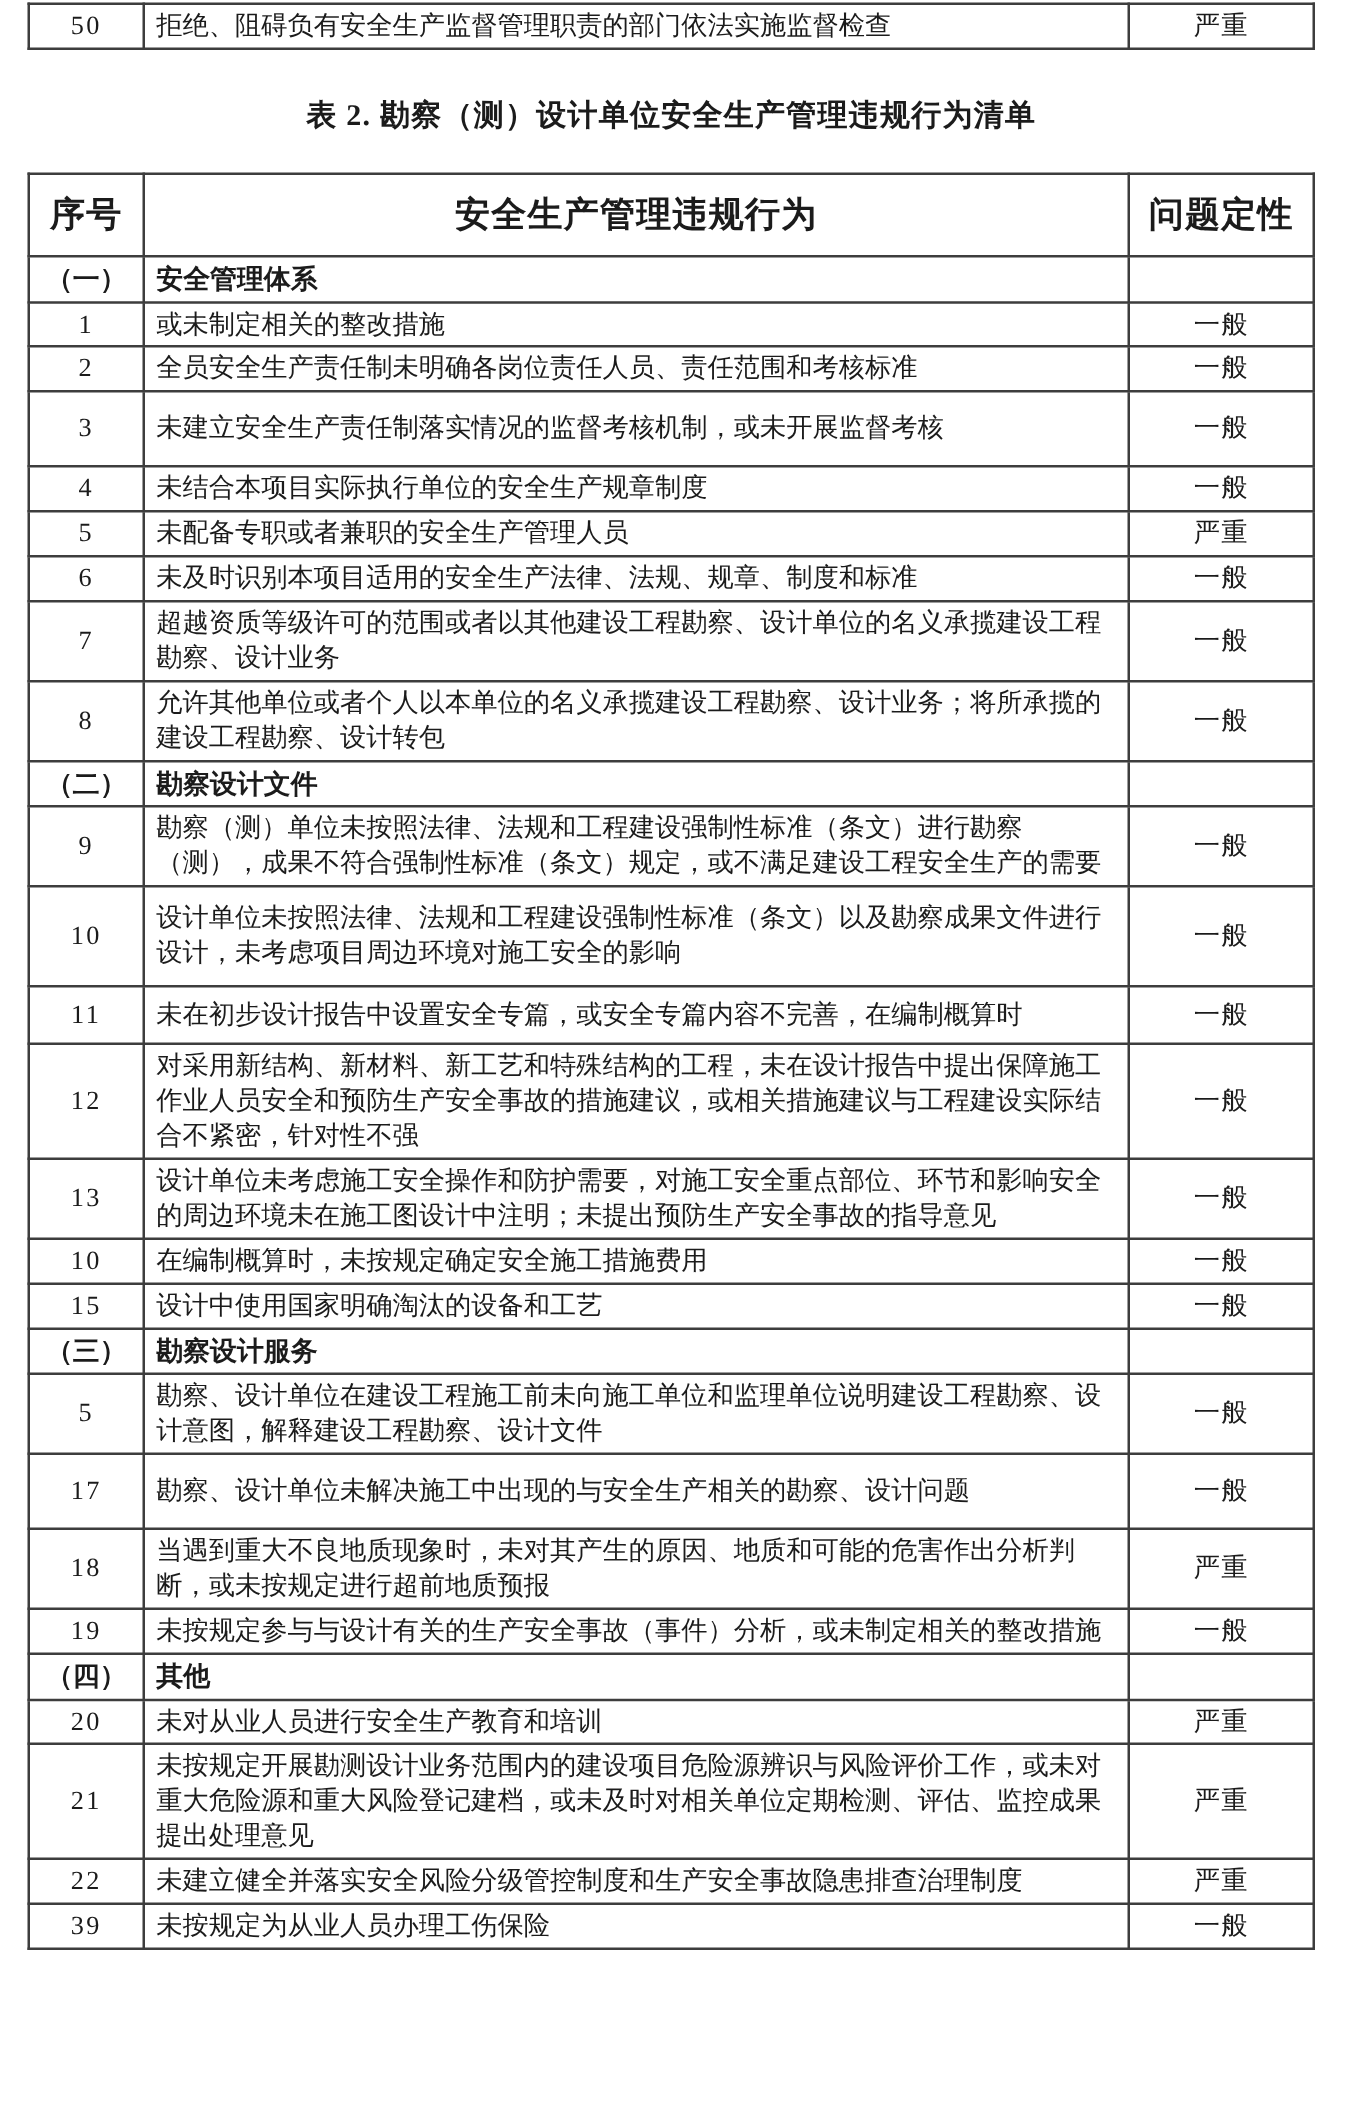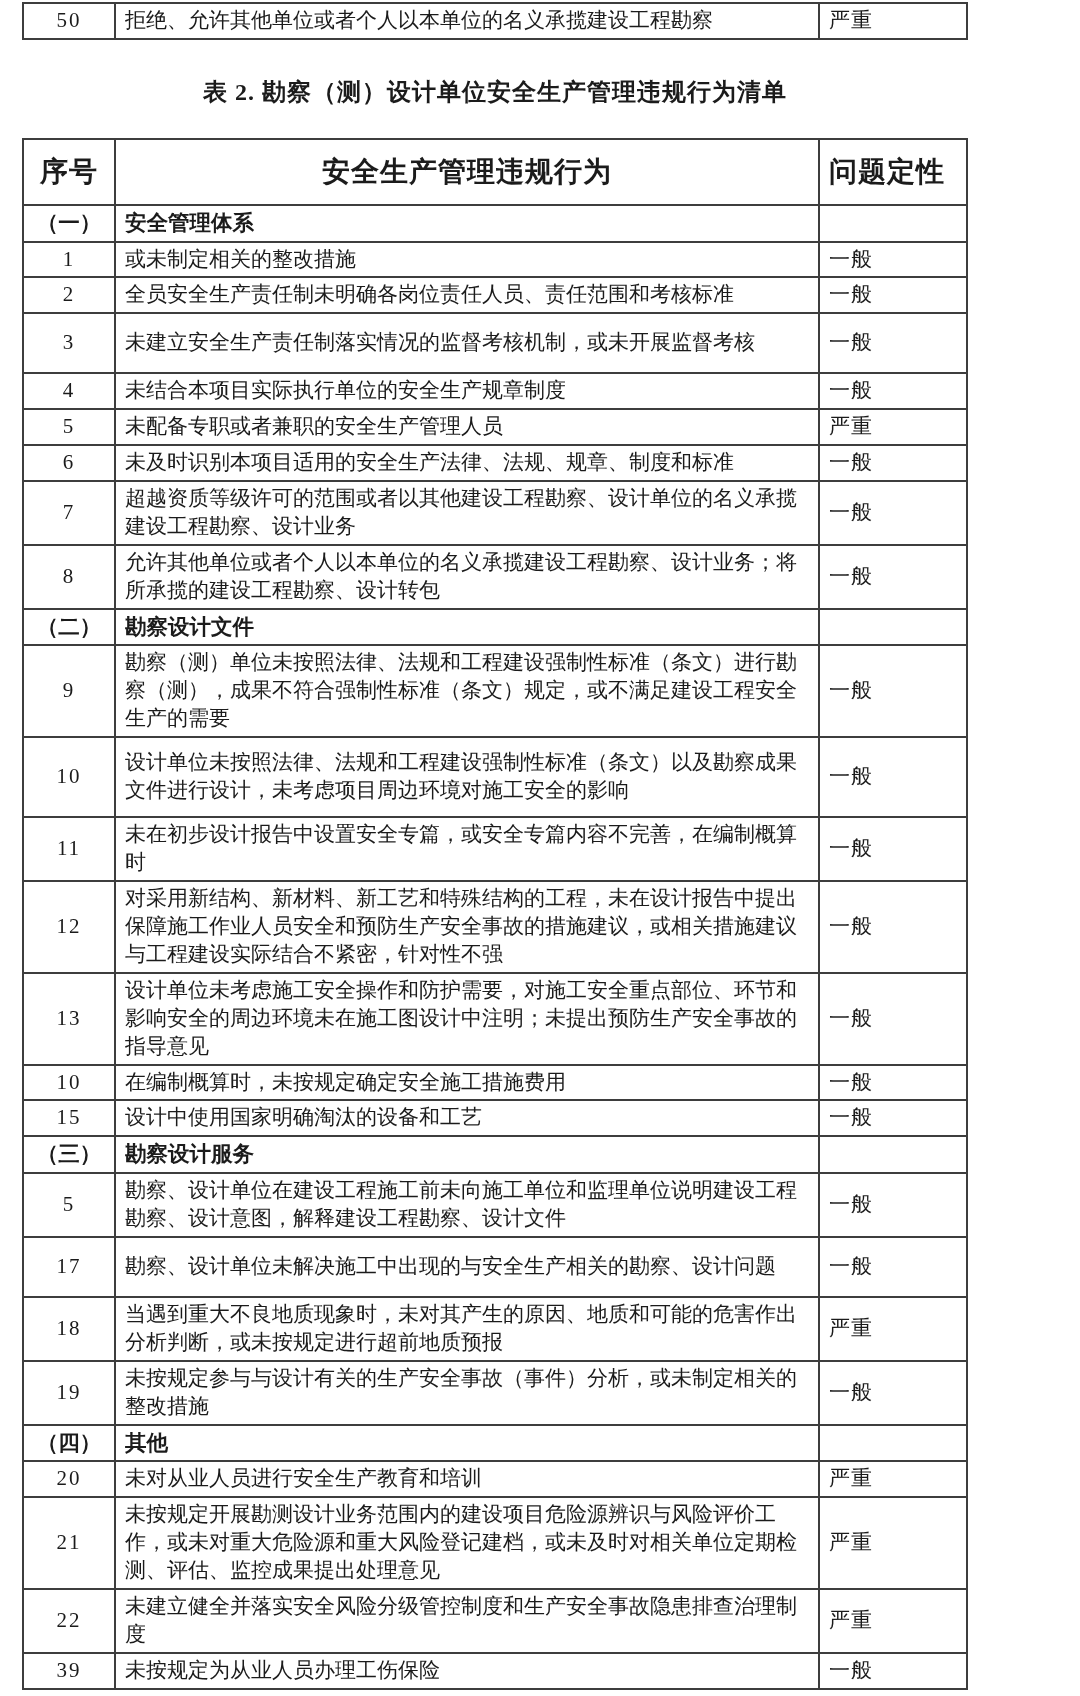--- a/index.html
+++ b/index.html
@@ -2,30 +2,30 @@
 <html><head>
 <meta charset="utf-8">
 <style>
   html, body { margin:0; padding:0; background:#ffffff; }
   body {
     width:1080px; height:1696px; overflow:hidden;
     font-family:"Liberation Serif","DejaVu Serif",serif;
     color:#1b1b1b;
     -webkit-font-smoothing:antialiased;
   }
-  .page { width:946px; margin-left:22px; }
+  .page { width:1030px; margin-left:22px; }
 
   table { border-collapse:collapse; width:100%; table-layout:fixed; background:#fff; }
   table, th, td { border:2px solid #3d3d3d; }
   th, td { padding:3px 9px; vertical-align:middle; }
 
   td { font-size:21px; line-height:1.33; }
 
   .col-no  { width:86px;  text-align:center; padding-left:2px; padding-right:2px; letter-spacing:2px;}
-  .col-sev { width:128px; text-align:left; letter-spacing:1px;}
+  .col-sev { width:128px; text-align:center; letter-spacing:1px;}
 
   .prior-table { margin-top:2px; }
   .prior-table td { height:26px; }
 
   .doc-title {
     font-size:24px; font-weight:bold; text-align:center;
     margin:36px 0 30px 0; letter-spacing:1px;
   }
 
   .header-row th { font-size:28px; font-weight:bold; height:58px; letter-spacing:1px; }
@@ -39,21 +39,21 @@
 </style>
 </head>
 <body>
 
 <div class="page">
 
   <table class="prior-table">
     <tbody>
       <tr>
         <td class="col-no">50</td>
-        <td>拒绝、允许其他单位或者个人以本单位的名义承揽建设工程勘察</td>
+        <td>拒绝、阻碍负有安全生产监督管理职责的部门依法实施监督检查</td>
         <td class="col-sev">严重</td>
       </tr>
     </tbody>
   </table>
 
   <div class="doc-title">表 2. 勘察（测）设计单位安全生产管理违规行为清单</div>
 
   <table>
     <thead>
       <tr class="header-row">

